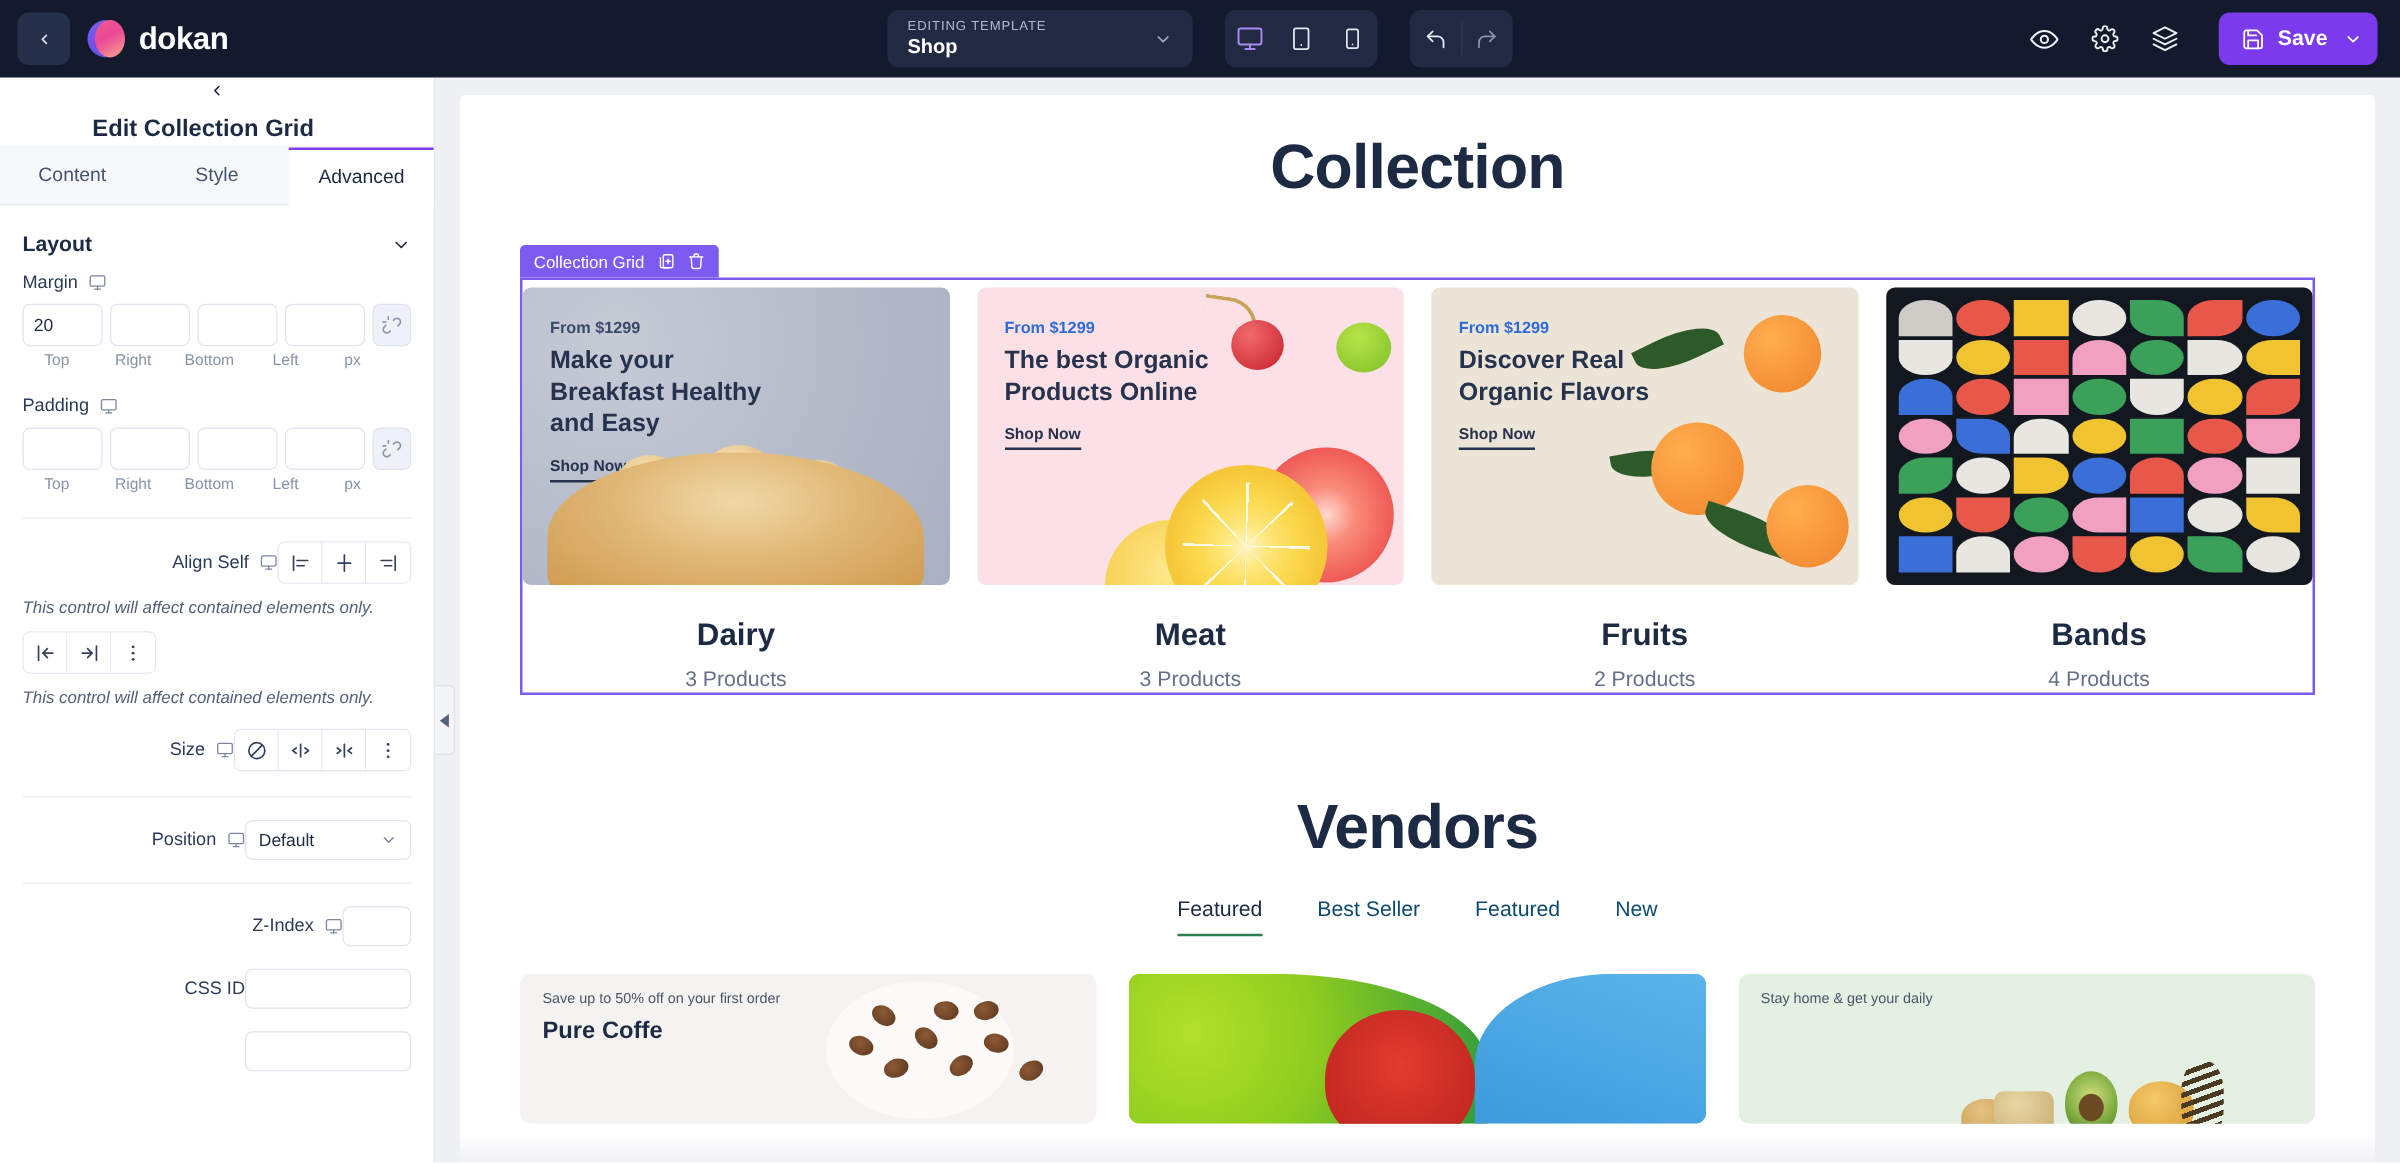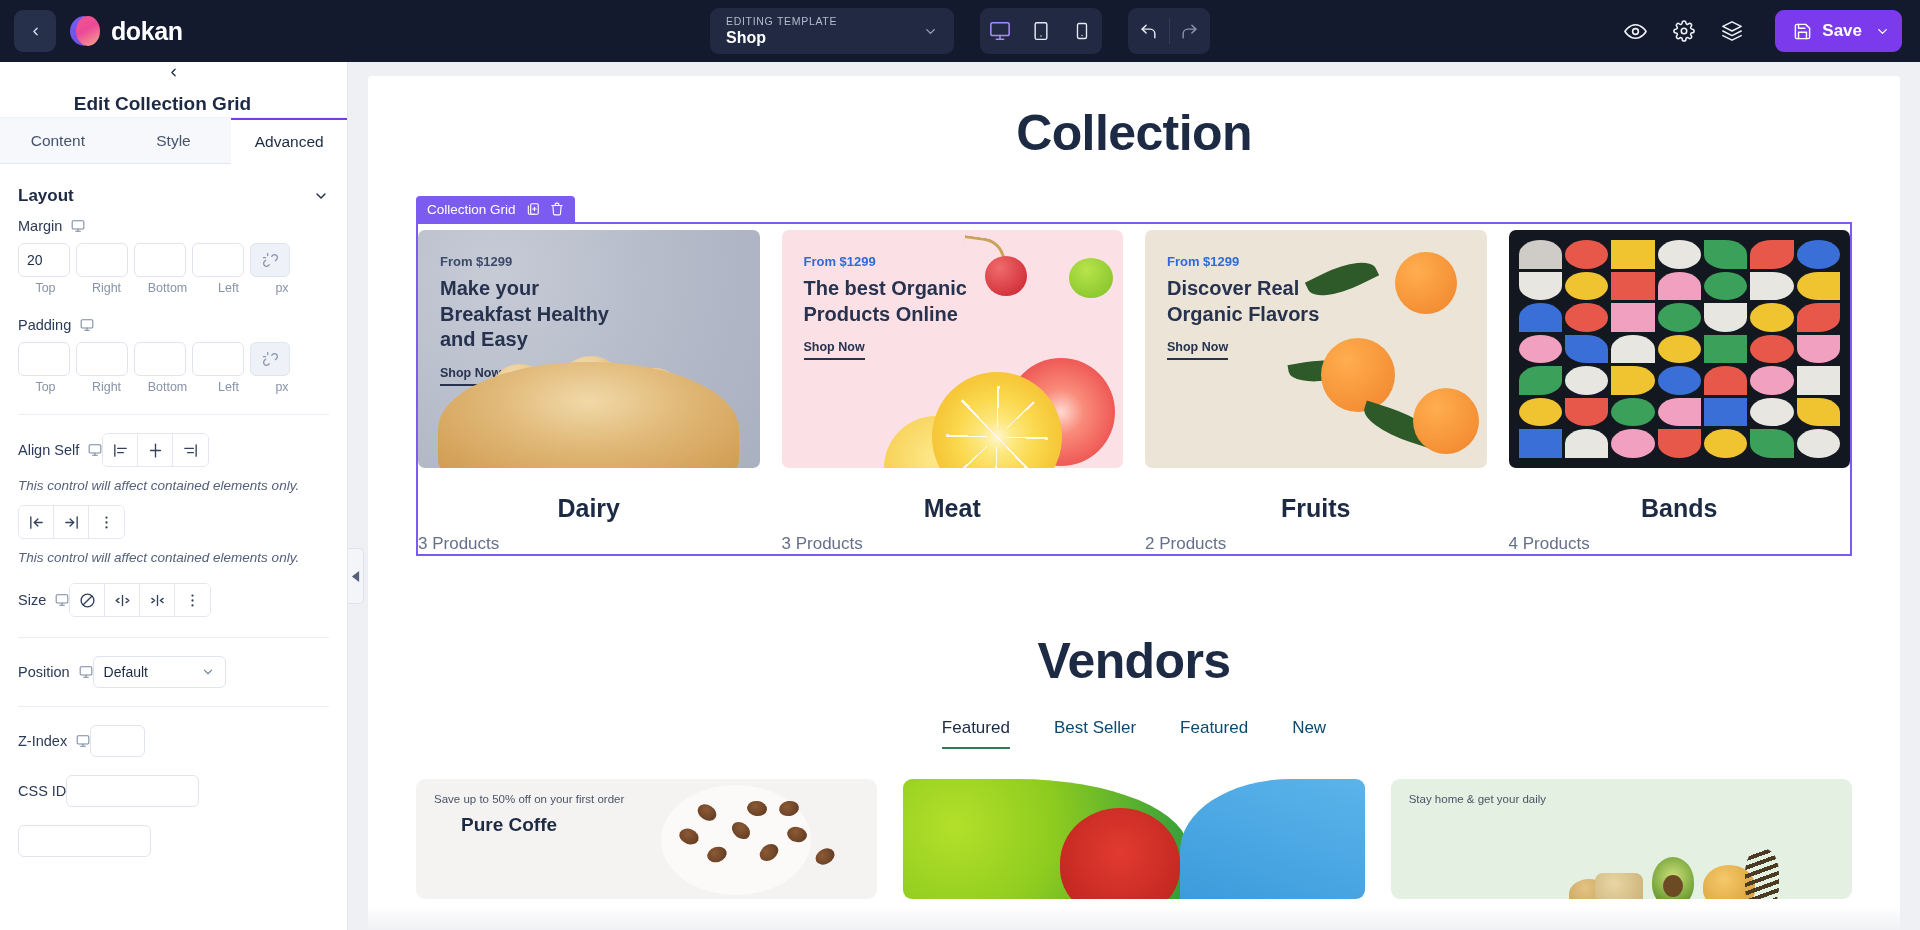--- a/index.html
+++ b/index.html
@@ -128,38 +128,38 @@
 
   .field-label-row {
     display: flex; align-items: center; gap: 9px;
     margin-bottom: 9px;
   }
   .field-label { font-size: 14.5px; color: #2b3a57; }
   .mon { display: inline-flex; }
 
   .box-row { display: flex; gap: 6px; }
   .box-in {
-    width: 52px; height: 34px; border: 1px solid #dfe4ed; border-radius: 6px;
+    width: 64px; height: 34px; border: 1px solid #dfe4ed; border-radius: 6px;
     background: #fff; font-size: 14px; color: #1d2a44;
     padding: 0 8px; font-family: "Liberation Sans", sans-serif;
     outline: none;
   }
   .link-btn {
     width: 40px; height: 34px; border: 1px solid #dfe4ed; border-radius: 6px;
     background: #eef1f7; display: flex; align-items: center; justify-content: center;
     cursor: pointer;
   }
   .box-cap-row { display: flex; gap: 6px; margin-top: 4px; }
   .box-cap { width: 55px; text-align: center; font-size: 12.5px; color: #8793a8; }
   .box-cap.unit { width: 40px; }
 
   .divider { height: 1px; background: #eaedf3; margin: 20px 0 0; }
 
   .ctl-row {
-    display: flex; align-items: center; justify-content: flex-start;
+    display: flex; align-items: center; justify-content: flex-end;
     margin-top: 18px;
   }
   .ctl-left { display: flex; align-items: center; gap: 9px; }
   .seg {
     display: flex; border: 1px solid #e3e7ef; border-radius: 6px; overflow: hidden;
     background: #fff;
   }
   .seg-btn {
     width: 35px; height: 32px; display: flex; align-items: center; justify-content: center;
     border-right: 1px solid #e3e7ef; cursor: pointer; background: #fff;
@@ -241,21 +241,21 @@
   .c-shop {
     font-size: 12.5px; font-weight: 700; color: #26324e;
     margin-top: 13px; display: inline-block;
     border-bottom: 2px solid #26324e; padding-bottom: 4px;
   }
   .card-name {
     text-align: center; font-size: 25px; font-weight: 700; color: #1d2a44;
     margin-top: 26px;
   }
   .card-count {
-    text-align: left; font-size: 17px; color: #66708a; margin-top: 11px;
+    text-align: center; font-size: 17px; color: #66708a; margin-top: 11px;
   }
 
   
   .bg1 { background:
      radial-gradient(circle at 22% 18%, #c6cbd6 0%, #b4bac8 55%, #a9b0c0 100%); }
   .bg1 .plate {
     position: absolute; left: 6%; bottom: -6px; width: 88%; height: 112px;
     background: radial-gradient(ellipse at 50% 35%, #f0d9a8 0%, #e0b877 45%, #cf9a4f 100%);
     border-radius: 50% 50% 14px 14px / 60% 60% 14px 14px;
   }
@@ -363,21 +363,21 @@
     background: linear-gradient(200deg, #5bb4ea, #3d9bdc);
     border-radius: 60% 0 0 0;
   }
   .v2 .red {
     position: absolute; left: 34%; top: 24%; width: 120px; height: 110px;
     background: radial-gradient(circle at 50% 40%, #e23b30, #b8221d);
     border-radius: 50% 50% 45% 45%;
   }
   .v3 { background: #e3f0e2; }
   .v-note { font-size: 11.5px; color: #4a5568; }
-  .v-title { font-size: 19px; font-weight: 700; color: #1d2a44; margin-top: 9px; margin-left: 27px; }
+  .v-title { font-size: 19px; font-weight: 700; color: #1d2a44; margin-top: 9px; }
   .v3 .food {
     position: absolute; left: 42%; bottom: -8px; width: 56%; height: 70px;
   }
   .v3 .avo {
     position: absolute; left: 26%; bottom: 0; width: 42px; height: 50px;
     background: radial-gradient(circle at 50% 40%, #cfe07a 0%, #7aa83e 60%, #4e7a2a 100%);
     border-radius: 50% 50% 45% 45%;
   }
   .v3 .avo::after {
     content:''; position:absolute; left:11px; top:18px; width:20px; height:22px;

